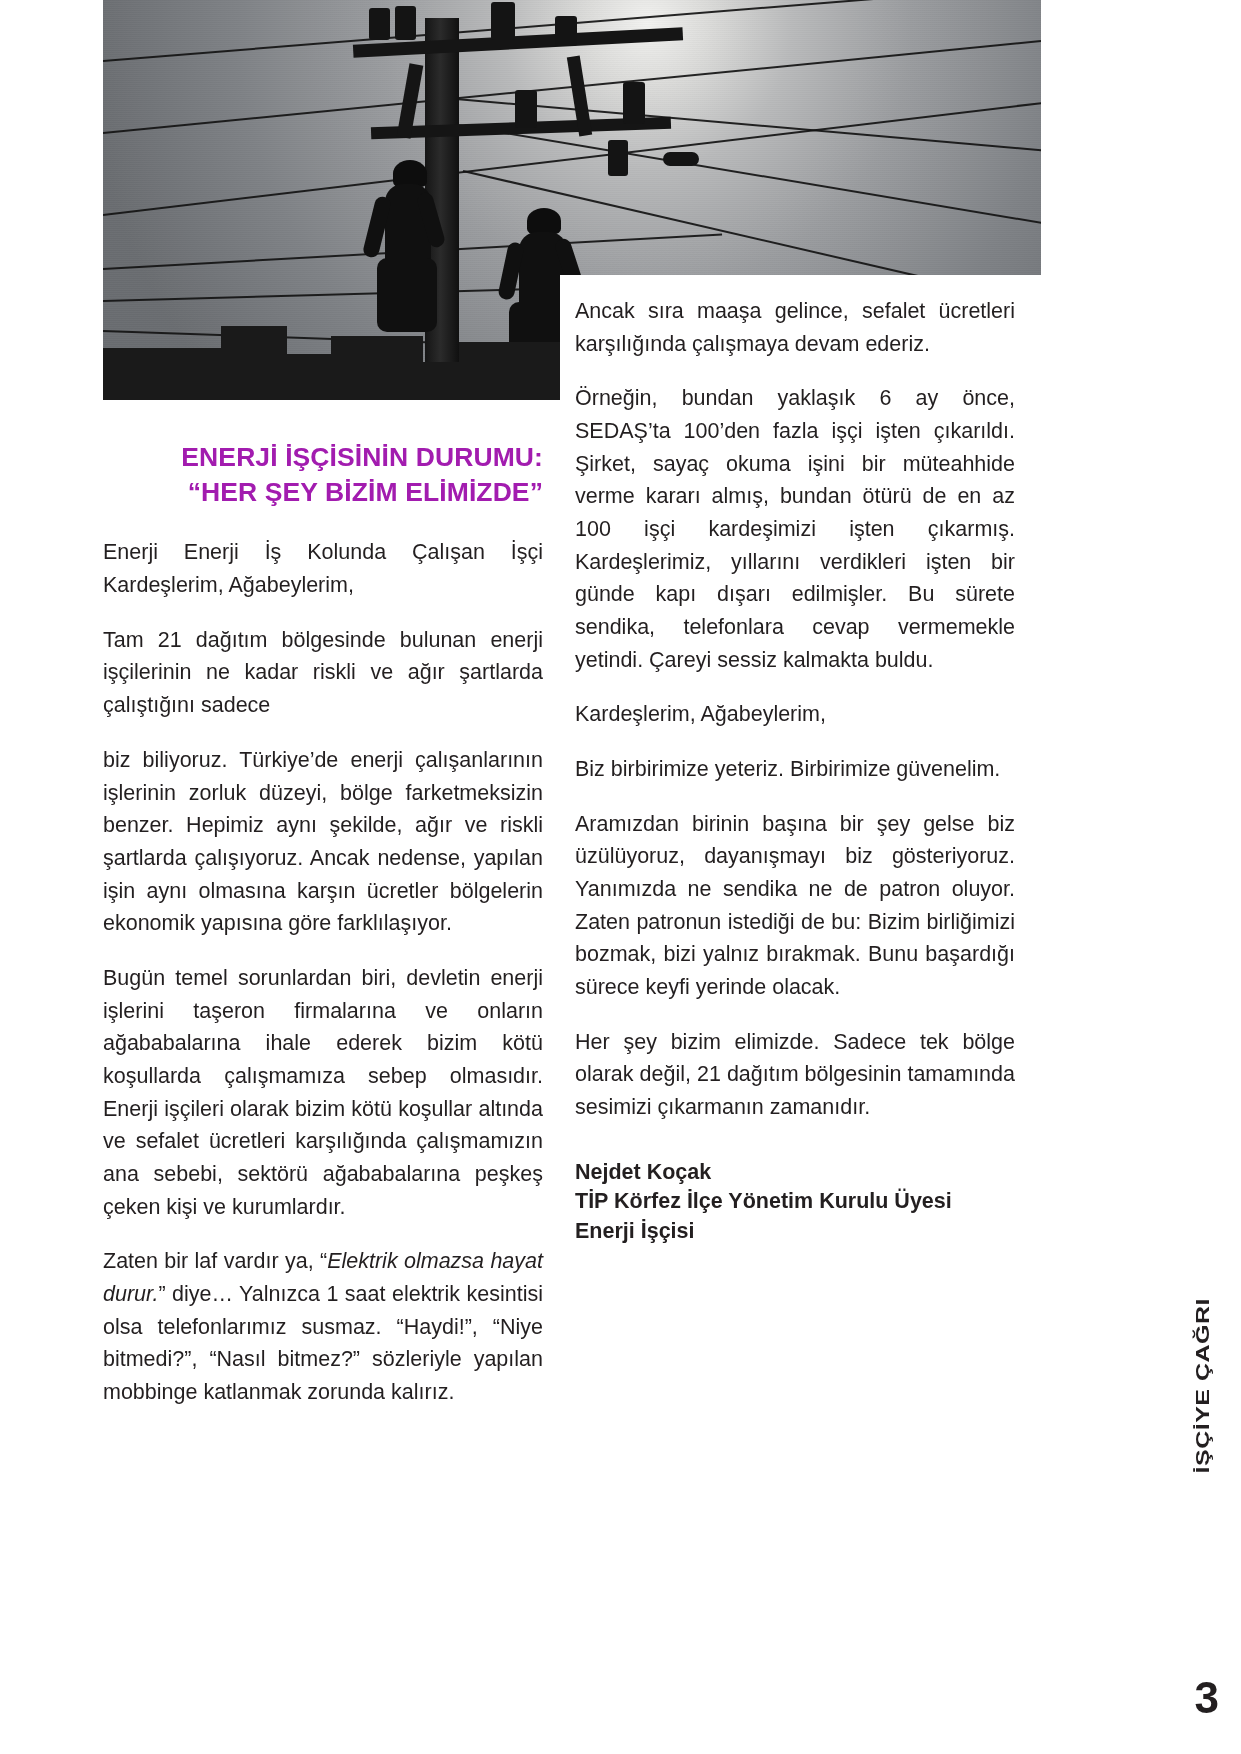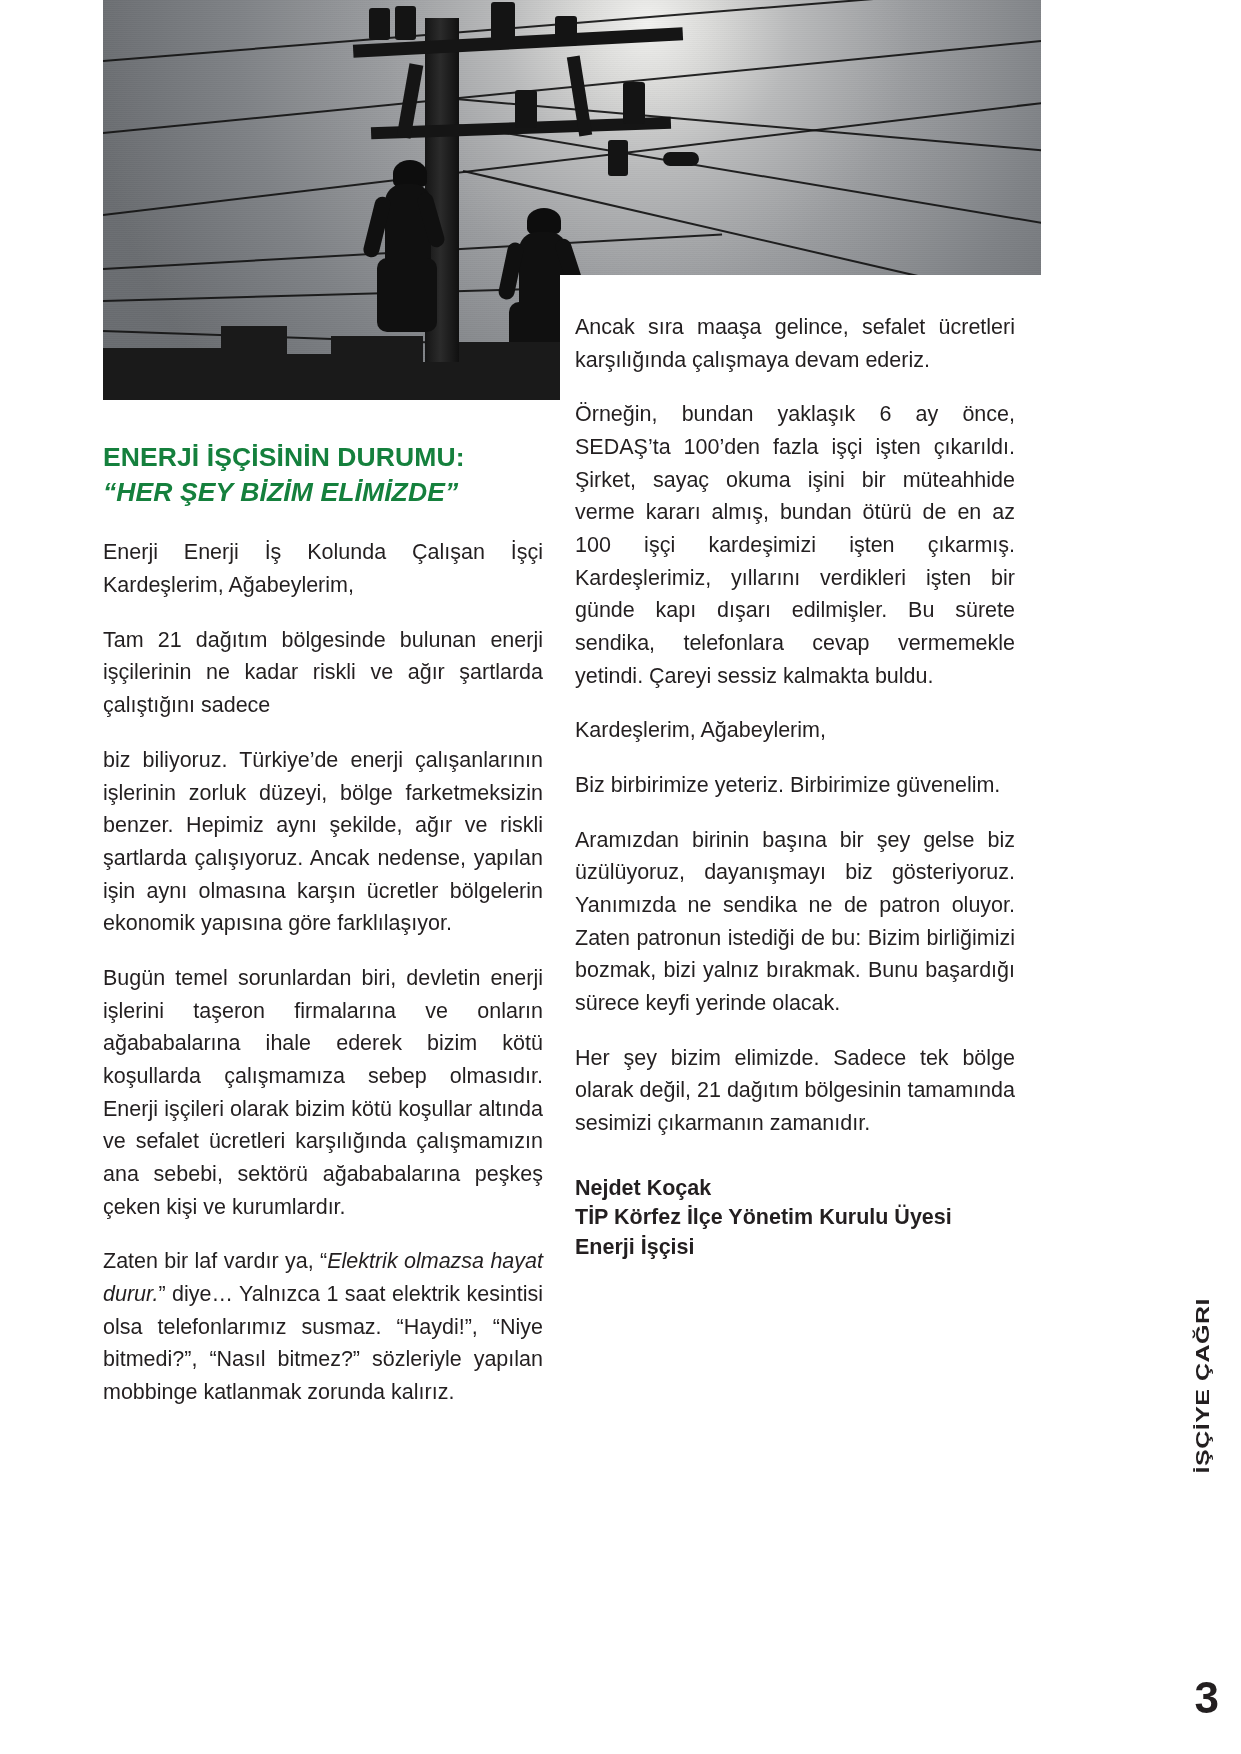--- a/index.html
+++ b/index.html
@@ -125,27 +125,27 @@
     width: 440px;
     top: 295px;
   }
 
   h1.headline {
     font-size: 26.5px;
     font-weight: bold;
     line-height: 1.33;
     letter-spacing: .1px;
     margin: 0 0 26px 0;
-    text-align: left;
-    color: #15803d;
-  }
-  h1.headline .l2 { display: block; font-style: italic; }
+    text-align: right;
+    color: #a21caf;
+  }
+  h1.headline .l2 { display: block; }
 
   p.para {
-    margin: 16px 0 22px 0;
+    margin: 0 0 22px 0;
   }
   p.para em { font-style: italic; }
 
   .sig {
     margin-top: 34px;
     font-weight: bold;
     line-height: 1.38;
     text-align: left;
   }
   .sig div { font-weight: bold; }

